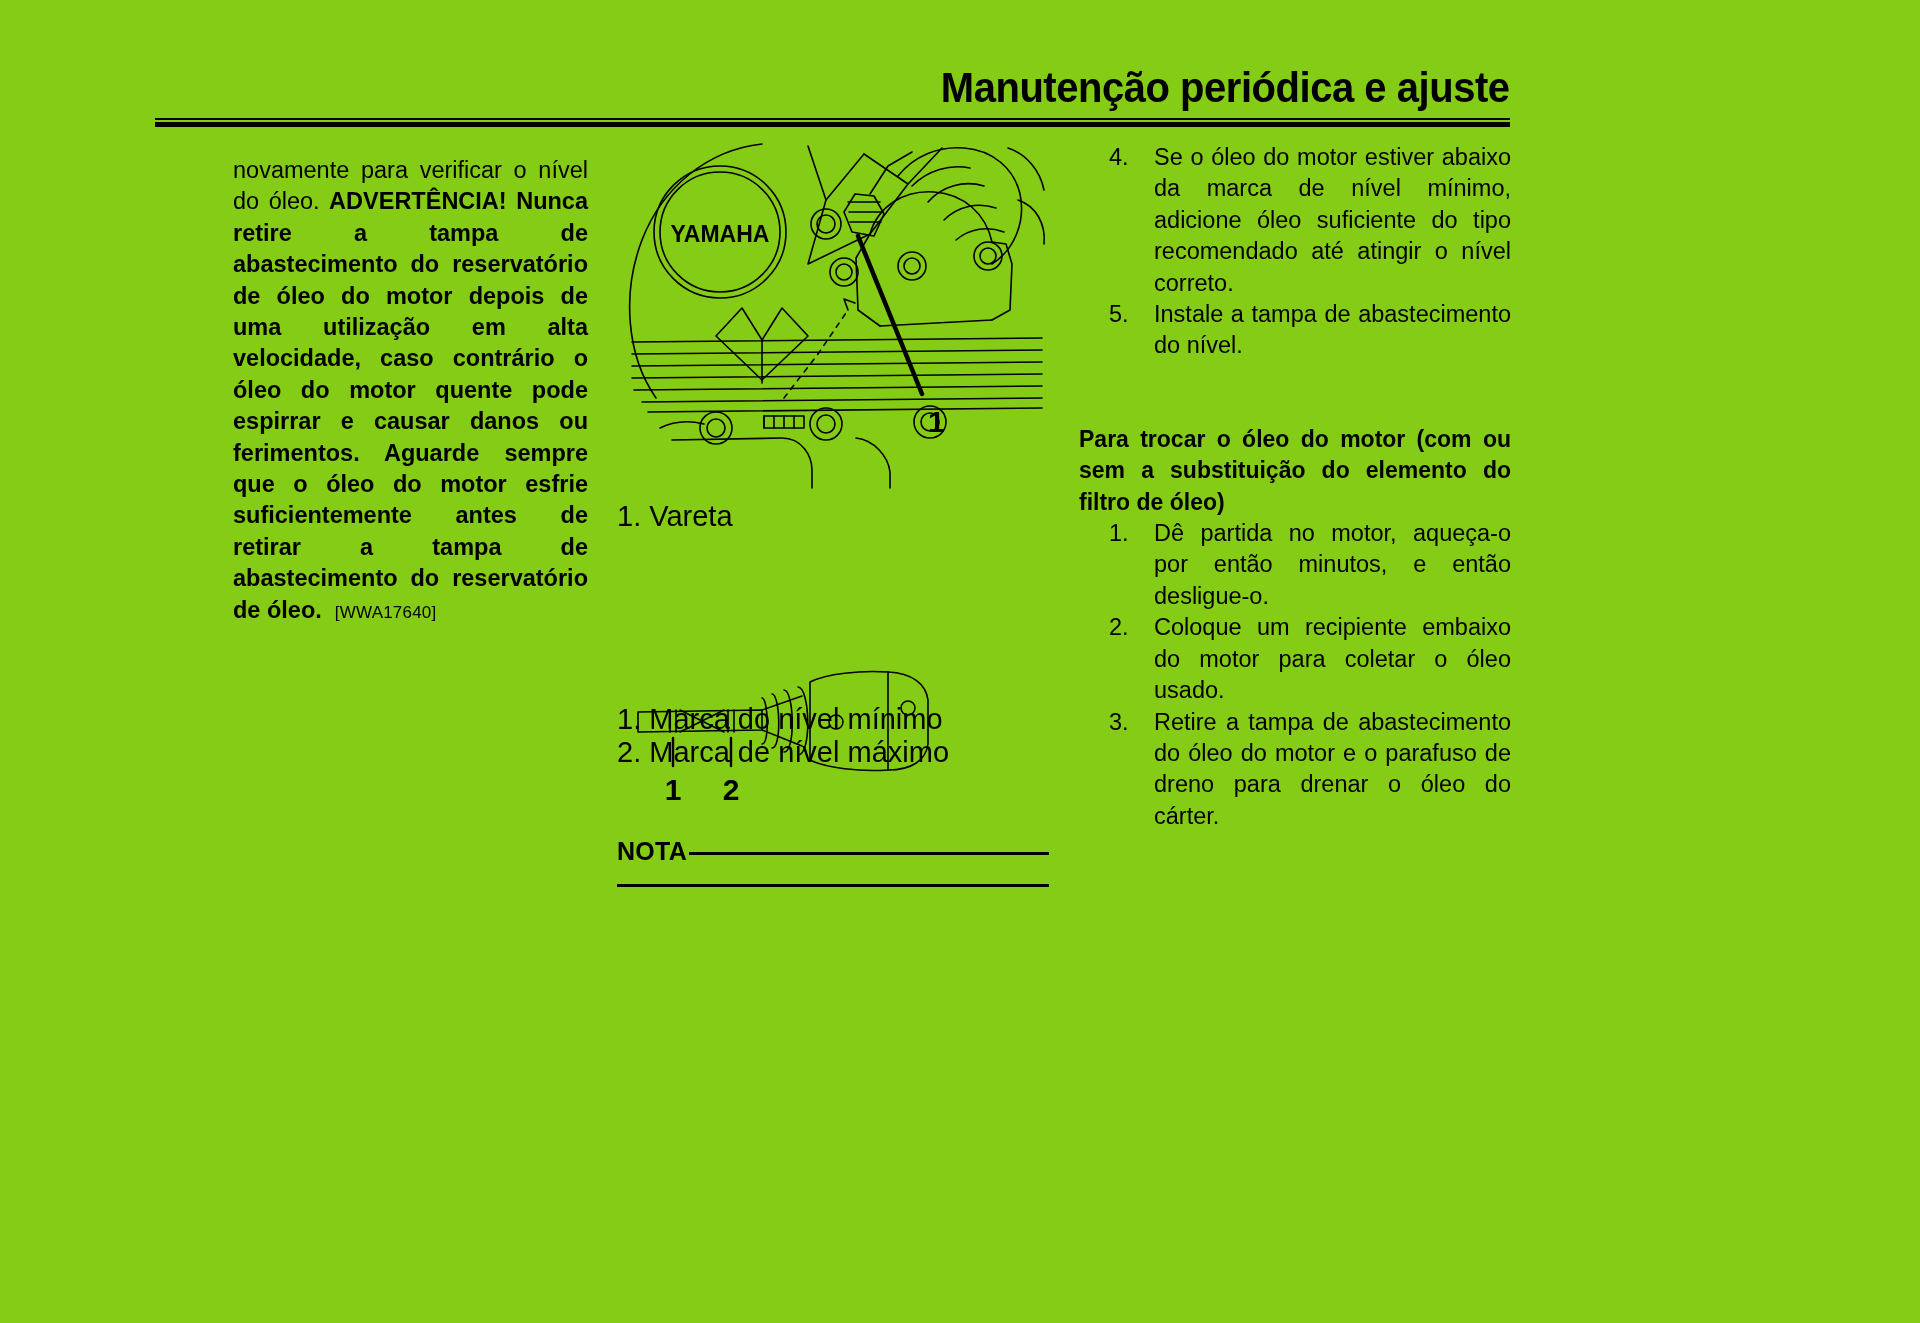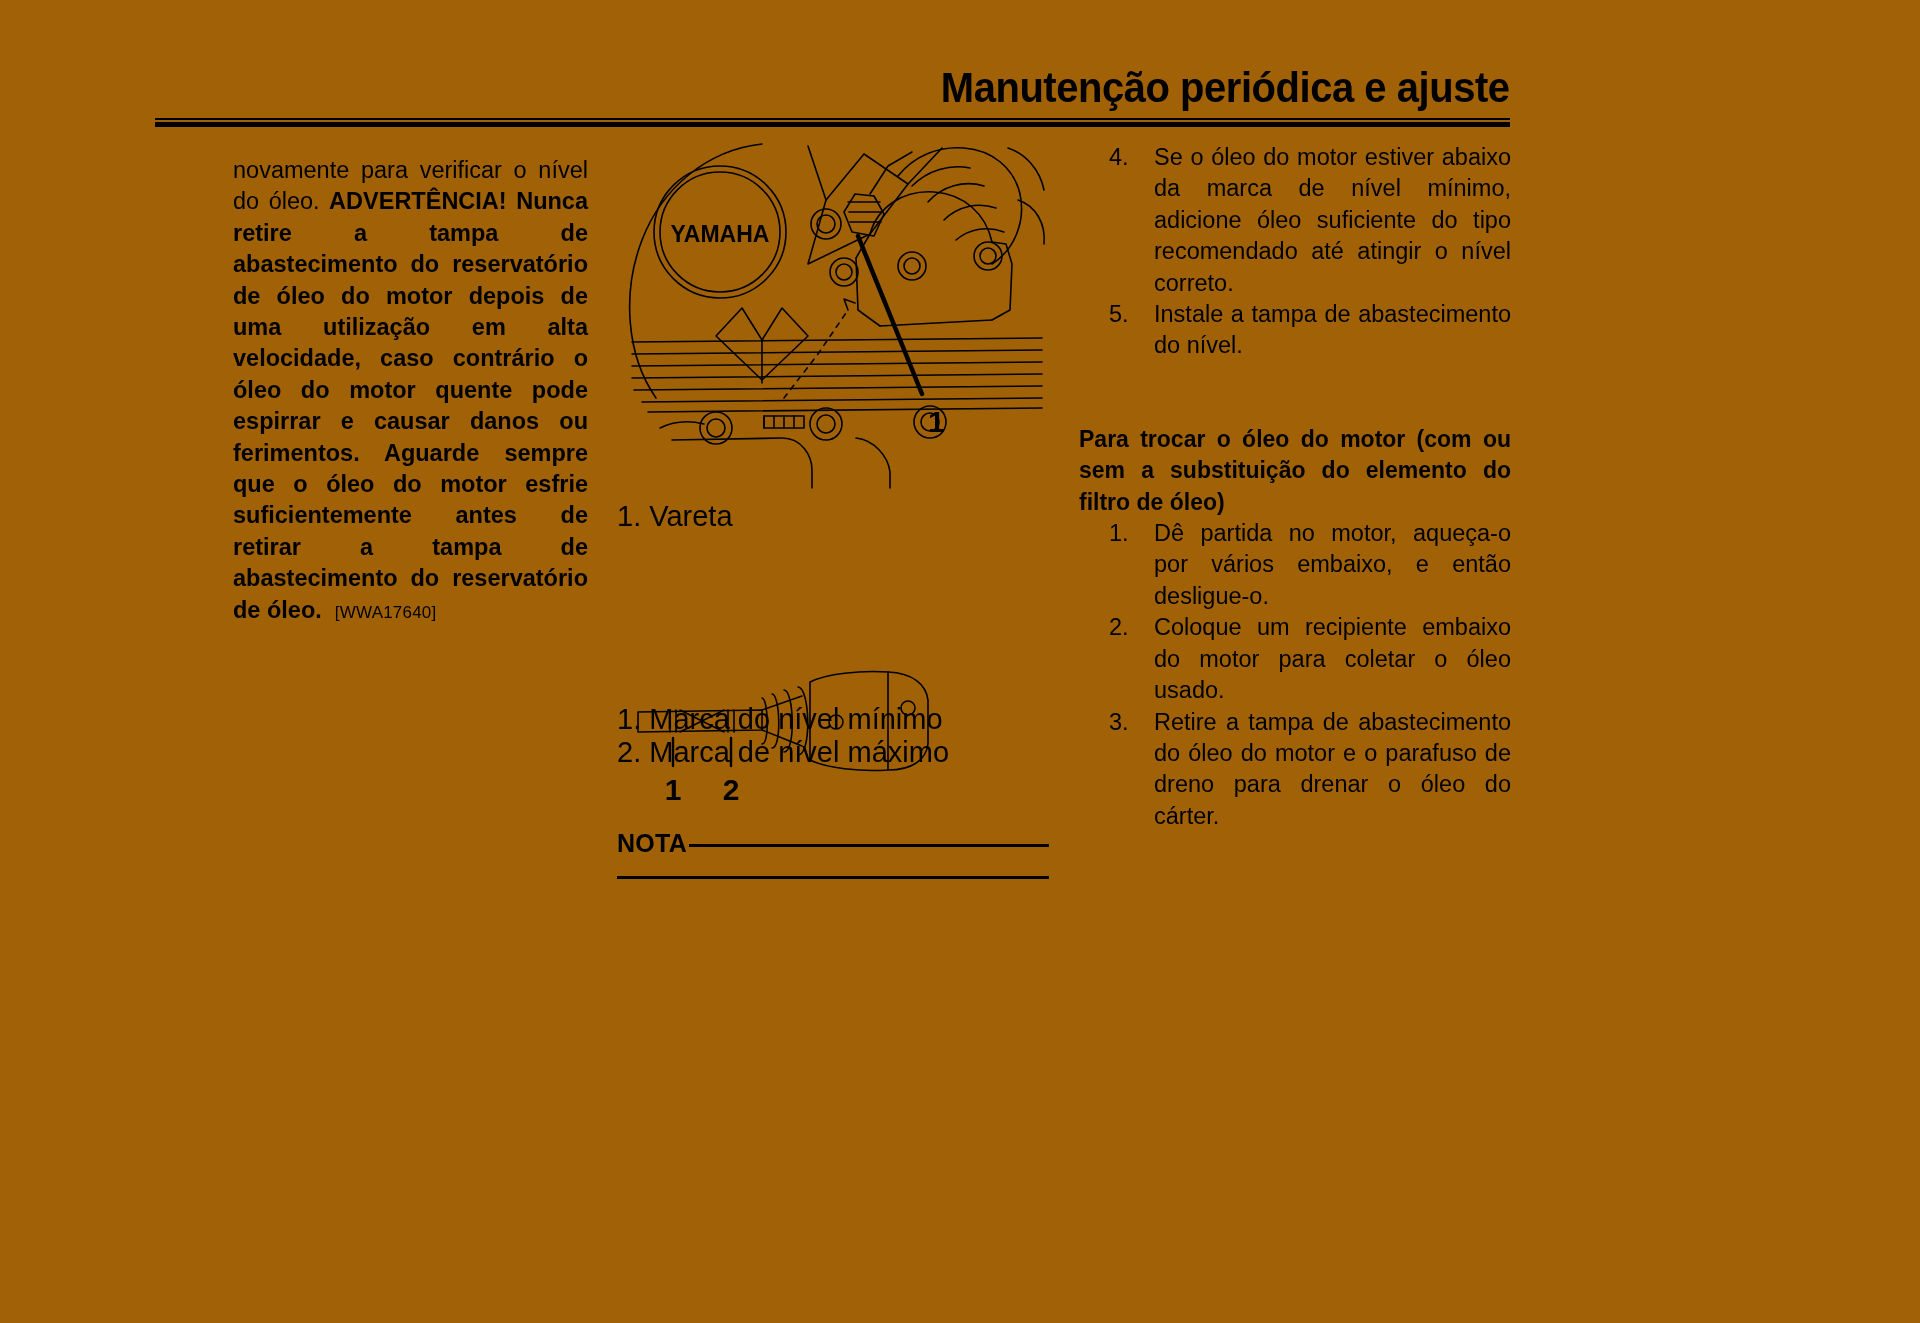--- a/index.html
+++ b/index.html
@@ -8,21 +8,21 @@
     background: #ffffff;
   }
   body {
     font-family: "Liberation Sans", sans-serif;
     color: #000000;
   }
   .page {
     position: relative;
     width: 1920px;
     height: 1323px;
-    background: #a16207;
+    background: #84cc16;
     overflow: hidden;
   }
 
   
   .header {
     position: absolute;
     left: 155px;
     top: 62px;
     width: 1355px;
     height: 62px;
@@ -103,21 +103,21 @@
     line-height: 33px;
     margin: 0;
     white-space: nowrap;
   }
 
   
   .nota-head {
     display: flex;
     align-items: center;
     gap: 2px;
-    margin-top: 0;
+    margin-top: 8px;
   }
   .nota-label {
     font-size: 25px;
     font-weight: bold;
     letter-spacing: 0.3px;
   }
   .nota-line {
     flex: 1;
     height: 0;
     border-top: 3px solid #000;
@@ -218,21 +218,21 @@
       </li>
     </ol>
 
     <div style="height:62px;"></div>
 
     <p class="sec-head">Para trocar o óleo do motor (com ou sem a substituição do elemento do filtro de óleo)</p>
 
     <ol class="numlist">
       <li>
         <span class="num">1.</span>
-        <span class="txt">Dê partida no motor, aqueça-o por vários embaixo, e então desligue-o.</span>
+        <span class="txt">Dê partida no motor, aqueça-o por então minutos, e então desligue-o.</span>
       </li>
       <li>
         <span class="num">2.</span>
         <span class="txt">Coloque um recipiente embaixo do motor para coletar o óleo usado.</span>
       </li>
       <li>
         <span class="num">3.</span>
         <span class="txt">Retire a tampa de abastecimento do óleo do motor e o parafuso de dreno para drenar o óleo do cárter.</span>
       </li>
     </ol>

